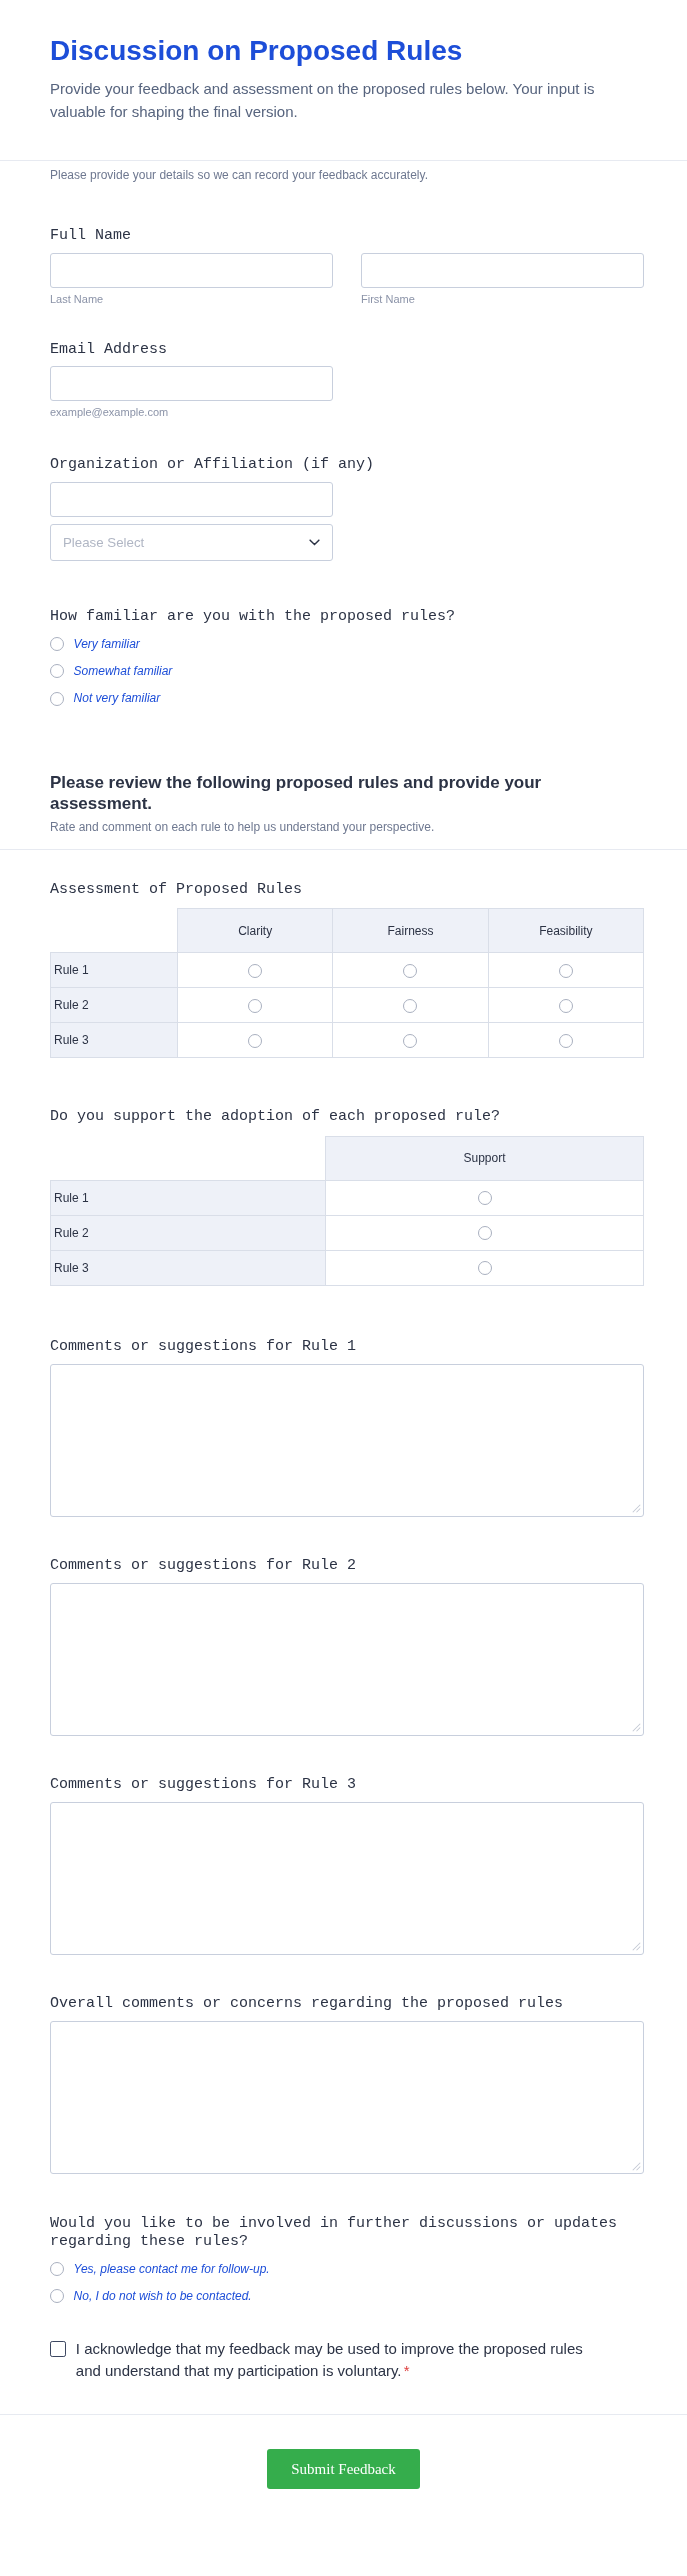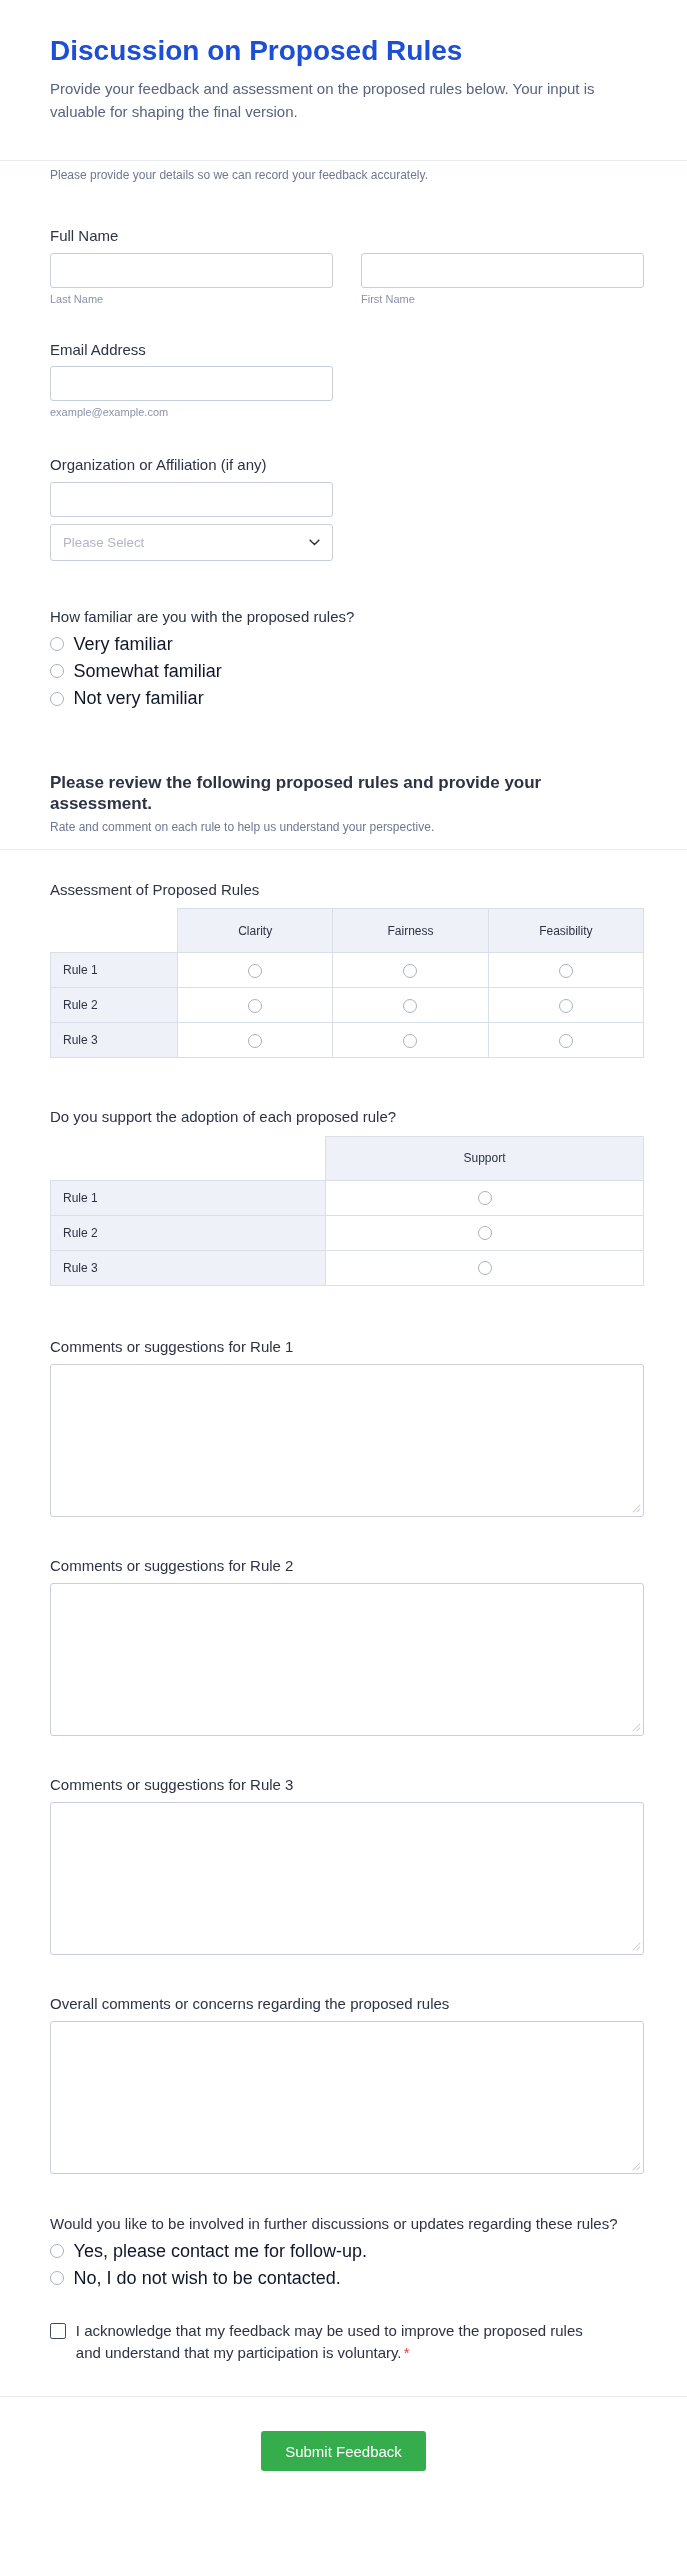--- a/index.html
+++ b/index.html
@@ -17,21 +17,21 @@
   .divider-1 { margin-top: 37px; }
   .divider-2 { margin-top: 13.3px; }
   .divider-3 { margin-top: 33px; }
 
   
   .section-heading { margin: 38px 0 0; font-size: 17px; line-height: 21px; font-weight: 700; color: #2c3345; }
   .section-subheading { margin: 6.7px 0 0; font-size: 12px; line-height: 15px; color: #6e7890; }
   .review-heading { margin-top: 65px; }
 
   
-  .q-label { font-size: 15px; line-height: 18px; color: #2c3345; }
+  .q-label { font-size: 15px; line-height: 18px; color: #2c3345; font-family: Liberation Mono, monospace; }
   .mt-fullname { margin-top: 44px; }
   .mt-email { margin-top: 34px; }
   .mt-org { margin-top: 37px; }
   .mt-role { margin-top: 30px; }
   .mt-familiar { margin-top: 47px; }
   .mt-assessment { margin-top: 31px; }
   .mt-support { margin-top: 50px; }
   .mt-comment-first { margin-top: 52px; }
   .mt-comment { margin-top: 40px; }
   .mt-followup { margin-top: 41px; }
@@ -44,49 +44,49 @@
   .mt-input { margin-top: 7.4px; }
 
   
   .select-box { margin-top: 7.4px; width: 283px; height: 37px; border: 0.7px solid #c8cfdd; border-radius: 3px;
     background: #fff; display: flex; align-items: center; justify-content: space-between; padding: 0 12px; cursor: pointer; }
   .select-placeholder { font-size: 13.3px; color: #b0b6c4; }
 
   
   .radio-option { display: flex; align-items: center; gap: 9.6px; margin-top: 11px; cursor: pointer; }
   .radio-option.first { margin-top: 9.6px; }
-  .radio-option .opt-text { font-size: 18px; line-height: 16.3px; color: #0f172a; }
+  .radio-option .opt-text { font-size: 12px; line-height: 16.3px; color: #1d4ed8; font-style: italic; }
   .radio-circle { width: 14px; height: 14px; border: 0.7px solid #a9b0bf; border-radius: 50%; background: #fff; flex: none; }
 
   .checkbox-row { display: flex; align-items: flex-start; gap: 10.3px; margin-top: 34px; max-width: 562px; cursor: pointer; }
   .checkbox-square { width: 15.5px; height: 15.5px; border: 1.5px solid #3c4761; border-radius: 2.2px; background: #fff; flex: none; margin-top: 3px; }
   .checkbox-text { font-size: 15px; line-height: 21.4px; color: #2c3345; max-width: 529px; }
   .req-star { color: #de3e3e; margin-left: 2.2px; font-weight: 400; }
 
   
   .matrix { margin-top: 9.6px; width: 594px; border-collapse: collapse; table-layout: fixed; }
   .matrix td, .matrix th { border: 0.7px solid #d9dee8; padding: 0; font-weight: 400; }
   .matrix .corner { background: #fff; border-top: none; border-left: none; }
   .matrix .col-head { background: #eef1f8; height: 44px; text-align: center; font-size: 12px; color: #2c3345; }
-  .matrix .row-head { background: #eef1f8; height: 35px; font-size: 12px; color: #2c3345; padding-left: 12px; text-align: left; }
+  .matrix .row-head { background: #eef1f8; height: 35px; font-size: 12px; color: #2c3345; padding-left: 3px; text-align: left; }
   .matrix .cell { background: #fff; height: 35px; text-align: center; vertical-align: middle; }
   .matrix .cell .radio-circle { display: inline-block; vertical-align: middle; }
   .assessment-table col.label-col { width: 127px; }
   .support-table col.label-col { width: 275px; }
 
   
   .textarea-wrap { position: relative; margin-top: 8.1px; width: 594px; }
   .comment-area { display: block; width: 594px; height: 153px; border: 0.7px solid #c8cfdd; border-radius: 3px;
     background: #fff; resize: none; font-family: inherit; font-size: 13.3px; color: #2c3345; padding: 7.4px 9px; }
   .resize-handle { position: absolute; right: 3px; bottom: 3.7px; pointer-events: none; line-height: 0; }
 
   
   .submit-area { padding: 34px 0 33px; text-align: center; }
   .submit-button { display: inline-block; border: none; border-radius: 3px; background: #35ad4c; color: #ffffff;
-    font-family: Liberation Sans, sans-serif; font-size: 15px; line-height: 15px; padding: 12.6px 24.4px; cursor: pointer; }
+    font-family: Liberation Serif, serif; font-size: 15px; line-height: 15px; padding: 12.6px 24.4px; cursor: pointer; }
 </style>
 </head>
 <body>
 
 <div class="page">
 
   <div class="content form-header">
     <h1 class="form-title">Discussion on Proposed Rules</h1>
     <p class="form-subtitle">Provide your feedback and assessment on the proposed rules below. Your input is valuable for shaping the final version.</p>
   </div>

